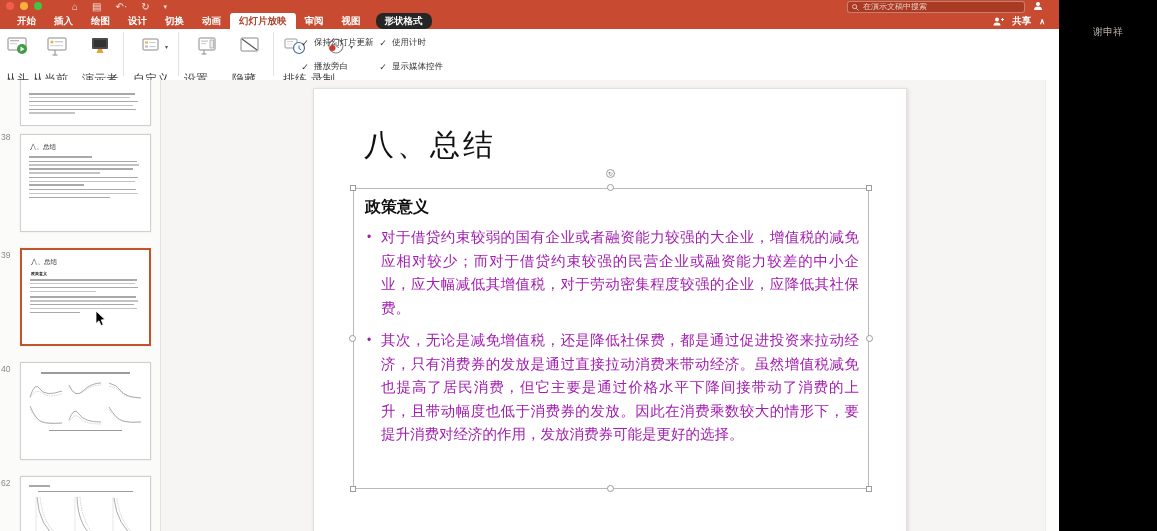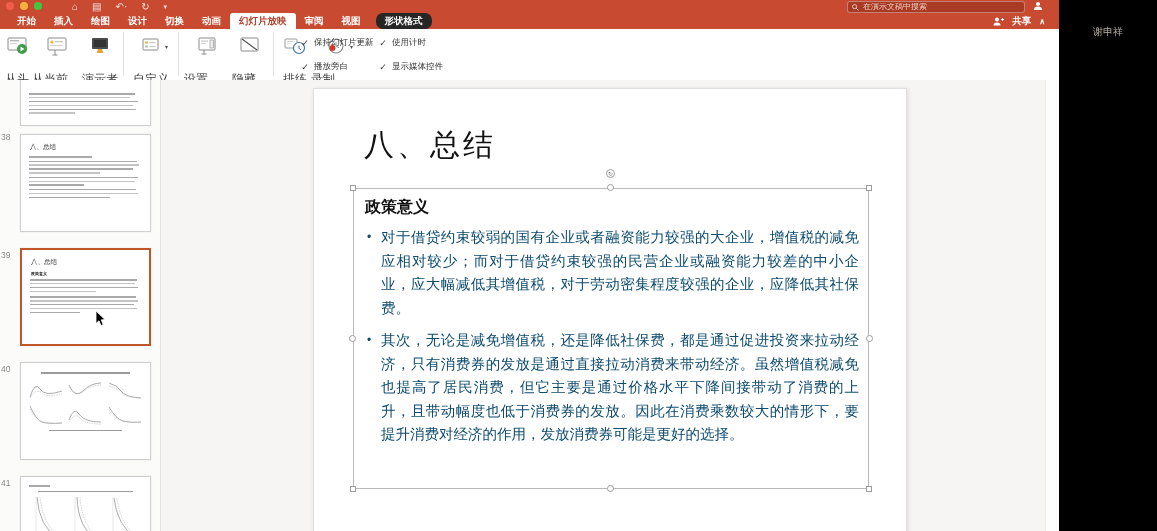--- a/index.html
+++ b/index.html
@@ -59,21 +59,21 @@
   .cbar{height:1.5px;background:#9b9b9b;margin:3px auto;}
 
   
   .canvas{position:absolute;left:161px;top:0;width:884px;height:451px;background:#f6f5f3;}
   .scrollstrip{position:absolute;left:1045px;top:0;width:14px;height:451px;background:#fdfdfd;border-left:1px solid #ececec;}
   .slide{position:absolute;left:152px;top:8px;width:592px;height:444px;background:#fff;border:1px solid #e0e0e0;box-shadow:1px 1px 4px rgba(0,0,0,0.12);}
   .slide-title{position:absolute;left:50px;top:36px;font-family:"Liberation Serif",serif;font-size:30px;color:#111;letter-spacing:3px;}
   .textbox{position:absolute;left:39px;top:99px;width:516px;height:301px;border:1px solid #b9b9b9;box-sizing:border-box;}
   .tb-heading{position:absolute;left:11px;top:8px;font-family:"Liberation Serif",serif;font-size:16px;font-weight:bold;color:#111;}
   .bullets{position:absolute;left:11px;top:37px;width:494px;}
-  .bullet{position:relative;font-family:Liberation Sans, sans-serif;font-size:14.5px;line-height:23.5px;color:#0c4a6e;text-align:justify;padding-left:16px;margin-bottom:9px;}
+  .bullet{position:relative;font-family:Liberation Sans, sans-serif;font-size:14.5px;line-height:23.5px;color:#a21caf;text-align:justify;padding-left:16px;margin-bottom:9px;}
   .bullet::before{content:"\2022";position:absolute;left:2px;top:0;font-size:12px;}
   
   .h{position:absolute;background:#fff;border:1px solid #9c9c9c;box-sizing:border-box;}
   .h.sq{width:6px;height:6px;}
   .h.ci{width:7px;height:7px;border-radius:50%;}
   .rot{position:absolute;width:9px;height:9px;border:1px solid #9c9c9c;border-radius:50%;background:#fff;box-sizing:border-box;display:flex;align-items:center;justify-content:center;font-size:6px;color:#777;}
 
   
   .overlay{position:absolute;left:1059px;top:0;width:98px;height:531px;background:#000;}
   .overlay .uname{position:absolute;top:25px;left:0;width:100%;text-align:center;color:#b9b0a8;font-size:10px;}
@@ -357,21 +357,21 @@
               <path d="M2 20 q6 -10 11 -4 t21 6" fill="none" stroke="#b5b5b5" stroke-width="0.6" stroke-dasharray="1.5 1"></path>
             </svg>
           <svg width="36" height="24" viewBox="0 0 36 24">
               <path d="M2 5 q7 12 14 14 t18 1" fill="none" stroke="#888" stroke-width="0.7"></path>
               <path d="M2 8 q7 9 14 11 t18 1" fill="none" stroke="#b5b5b5" stroke-width="0.6" stroke-dasharray="1.5 1"></path>
             </svg>
         </div>
         <div class="cbar" style="width:64%;margin-top:4px"></div>
       </div>
 
-      <span class="tnum" style="top:398px">41</span>
+      <span class="tnum" style="top:398px">62</span>
       <div class="thumb" style="top:396px;">
         <div class="bar" style="width:18%"></div>
         <div class="cbar" style="width:82%;margin-top:4px"></div>
         <div class="grid3">
           <svg width="30" height="48" viewBox="0 0 30 48">
               <path d="M5 2 q2 30 22 42" fill="none" stroke="#888" stroke-width="0.7"></path>
               <path d="M8 2 q3 28 20 40" fill="none" stroke="#b5b5b5" stroke-width="0.6" stroke-dasharray="1.5 1"></path>
               <line x1="4" y1="2" x2="4" y2="46" stroke="#ccc" stroke-width="0.5"></line>
             </svg>
           <svg width="30" height="48" viewBox="0 0 30 48">

